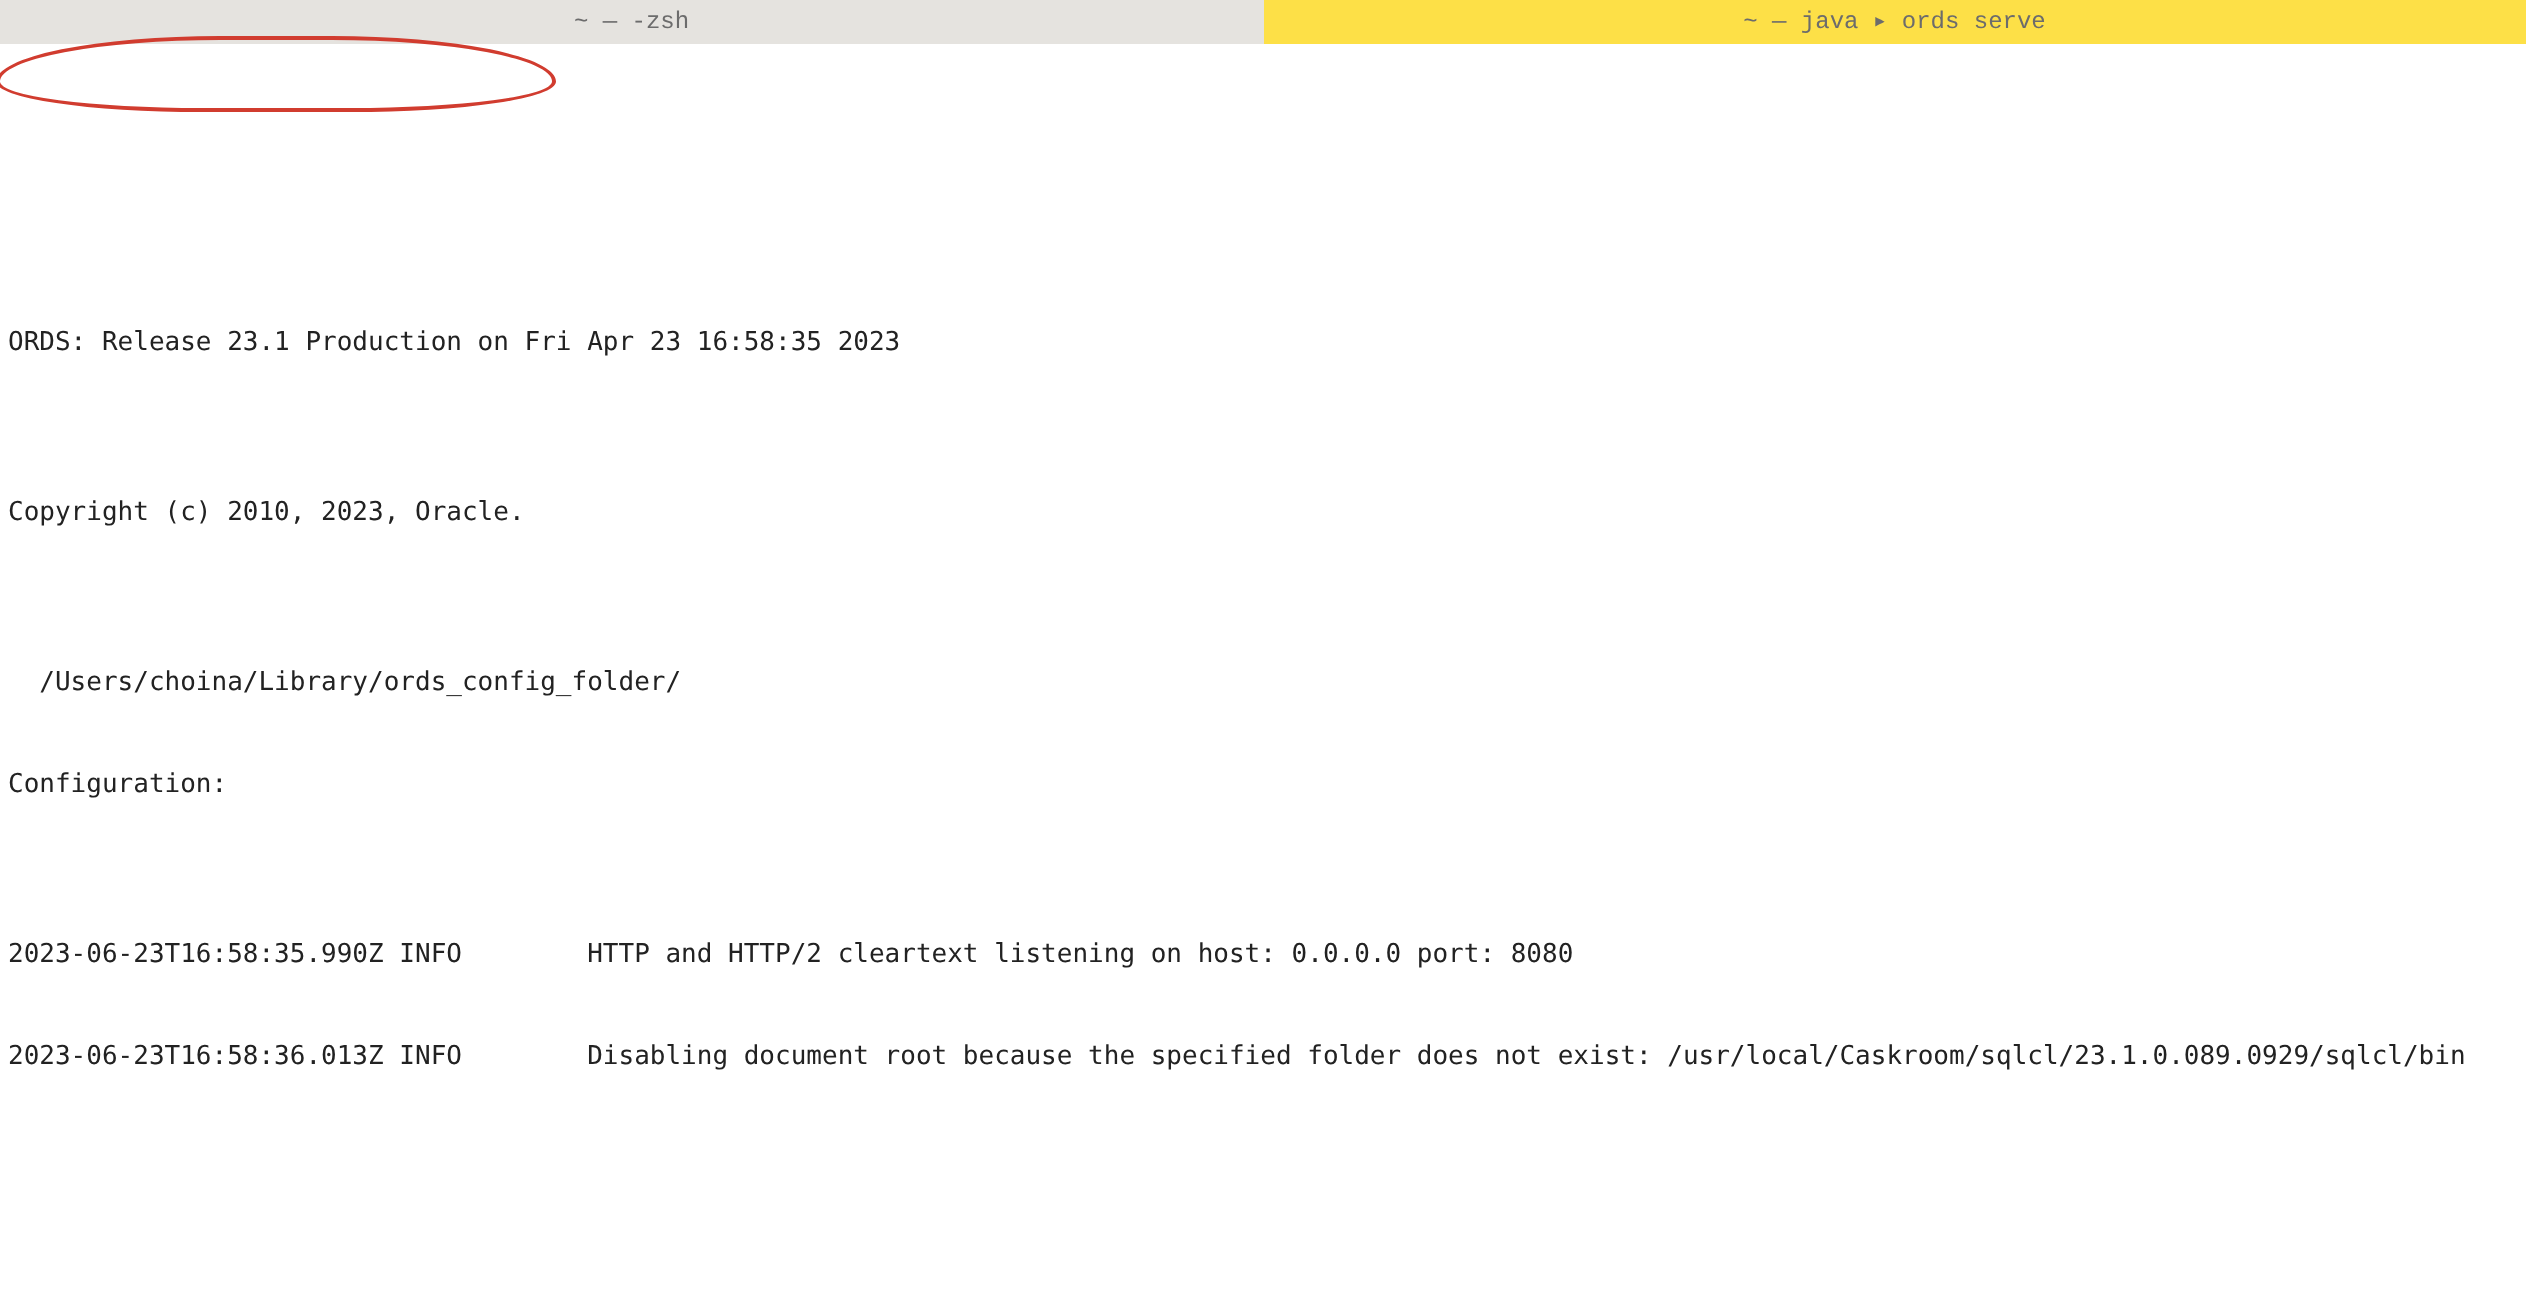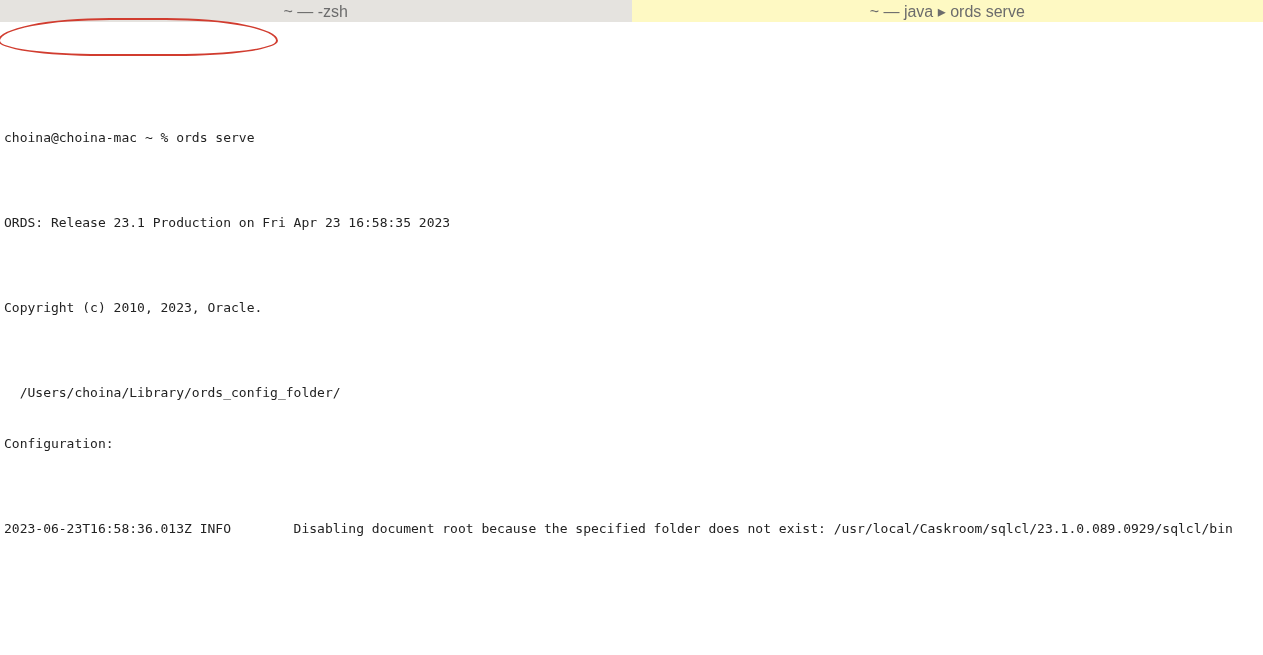--- a/index.html
+++ b/index.html
@@ -1,22 +1,22 @@
 <!DOCTYPE html>
 <html><head>
 <meta charset="utf-8">
 <style>
   * { margin: 0; padding: 0; box-sizing: border-box; }
   html, body { width: 1263px; height: 655px; overflow: hidden; background: #fff; }
   body { font-family: "Menlo", "Monaco", "Consolas", monospace; font-size: 13px; line-height: 17px; color: #222; }
 
-  .tabbar { display: flex; height: 22px; width: 100%; font-family: Liberation Sans, sans-serif; font-size: 16px; }
+  .tabbar { display: flex; height: 22px; width: 100%; font-family: Liberation Mono, monospace; font-size: 12px; }
   .tab { flex: 1; display: flex; align-items: center; justify-content: center; color: #6c6c6c; position: relative; }
   .tab.active   { background: #e5e3df; }
-  .tab.inactive { background: #fef9c3; }
+  .tab.inactive { background: #fde047; }
 
   .term { position: relative; padding: 5px 4px 0 4px; white-space: pre; letter-spacing: 0; }
 
   
   .ann { position: absolute; border: 2px solid #d13c2f; border-radius: 50%; pointer-events: none; }
 </style>
 </head>
 <body>
 
 <div class="tabbar">
@@ -26,29 +26,29 @@
   <div class="tab inactive">
     <span>~ — java ▸ ords serve</span>
   </div>
 </div>
 
 <div class="term">
 
   
   <div class="ann" style="left:-2px; top:-4px; width:280px; height:38px; border-radius: 60% 60% 55% 55% / 90% 90% 60% 60%;"></div>
 
-  <div>choina@choina-mac ~ % ords serve</div>
   <div></div>
   <div>ORDS: Release 23.1 Production on Fri Apr 23 16:58:35 2023</div>
   <div></div>
   <div>Copyright (c) 2010, 2023, Oracle.</div>
   <div></div>
   <div>  /Users/choina/Library/ords_config_folder/</div>
   <div>Configuration:</div>
   <div></div>
+  <div>2023-06-23T16:58:35.990Z INFO        HTTP and HTTP/2 cleartext listening on host: 0.0.0.0 port: 8080</div>
   <div>2023-06-23T16:58:36.013Z INFO        Disabling document root because the specified folder does not exist: /usr/local/Caskroom/sqlcl/23.1.0.089.0929/sqlcl/bin</div>
   
 
   
   
 
   
   
   
   

